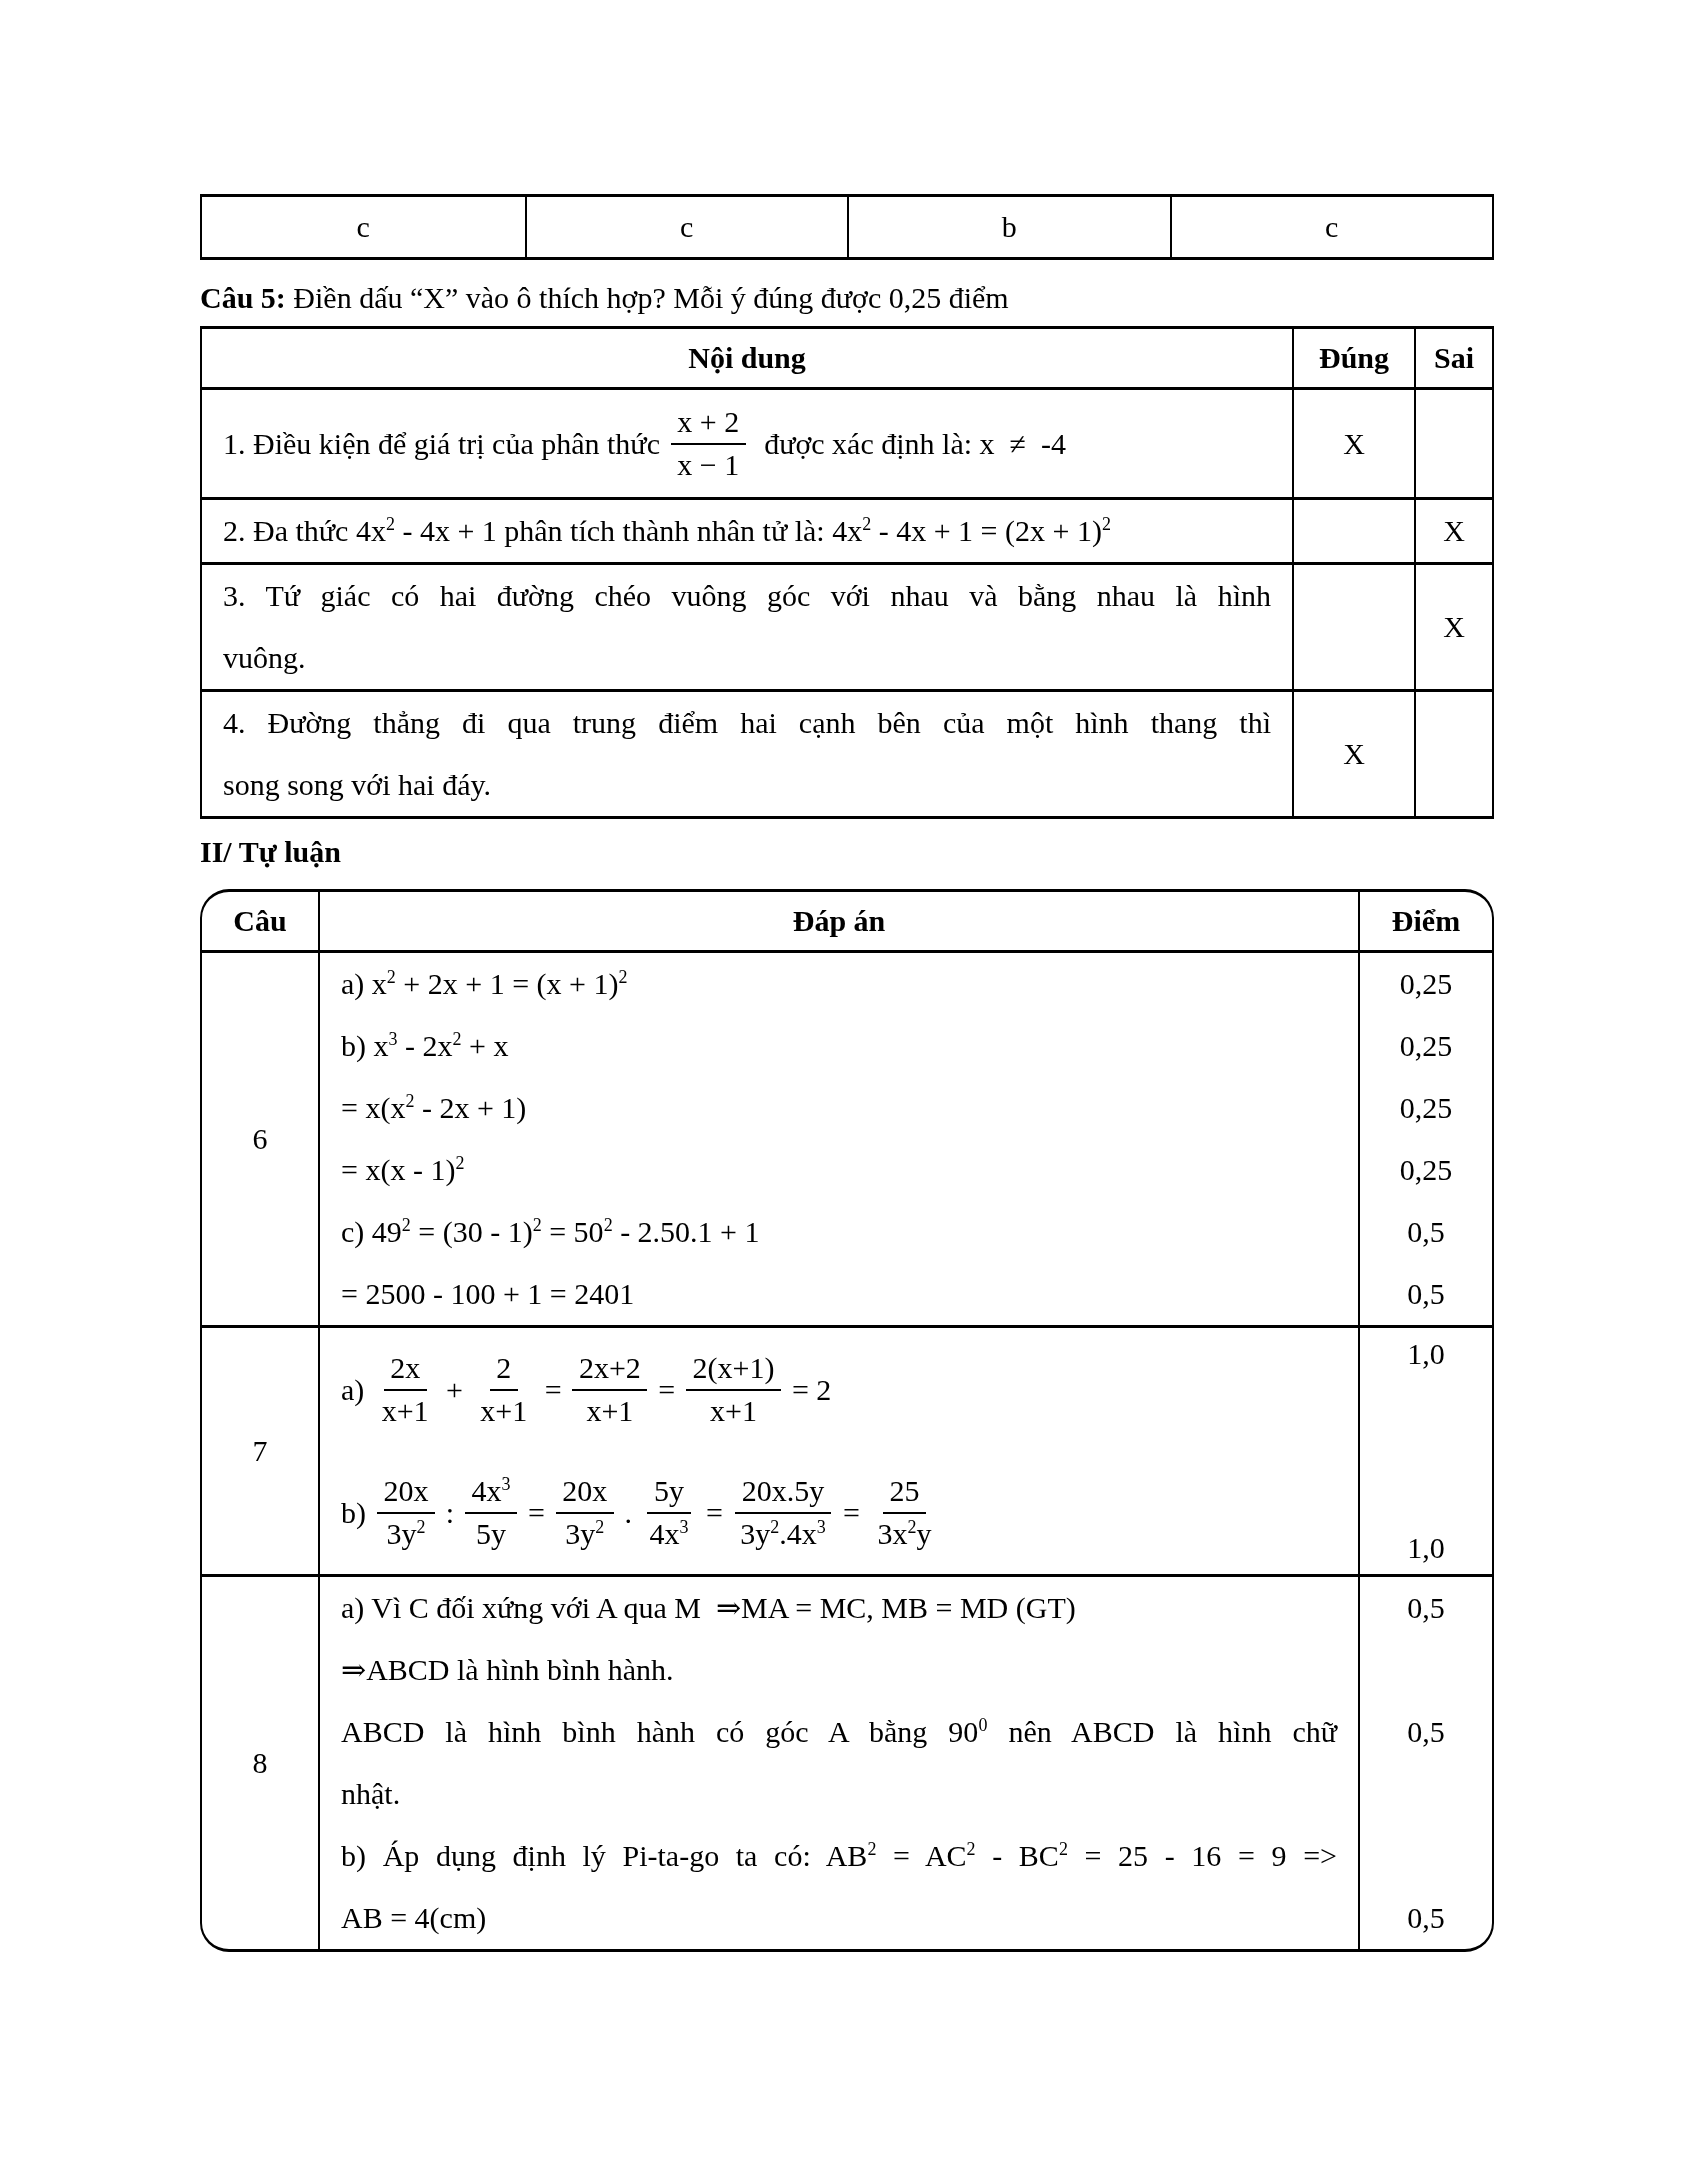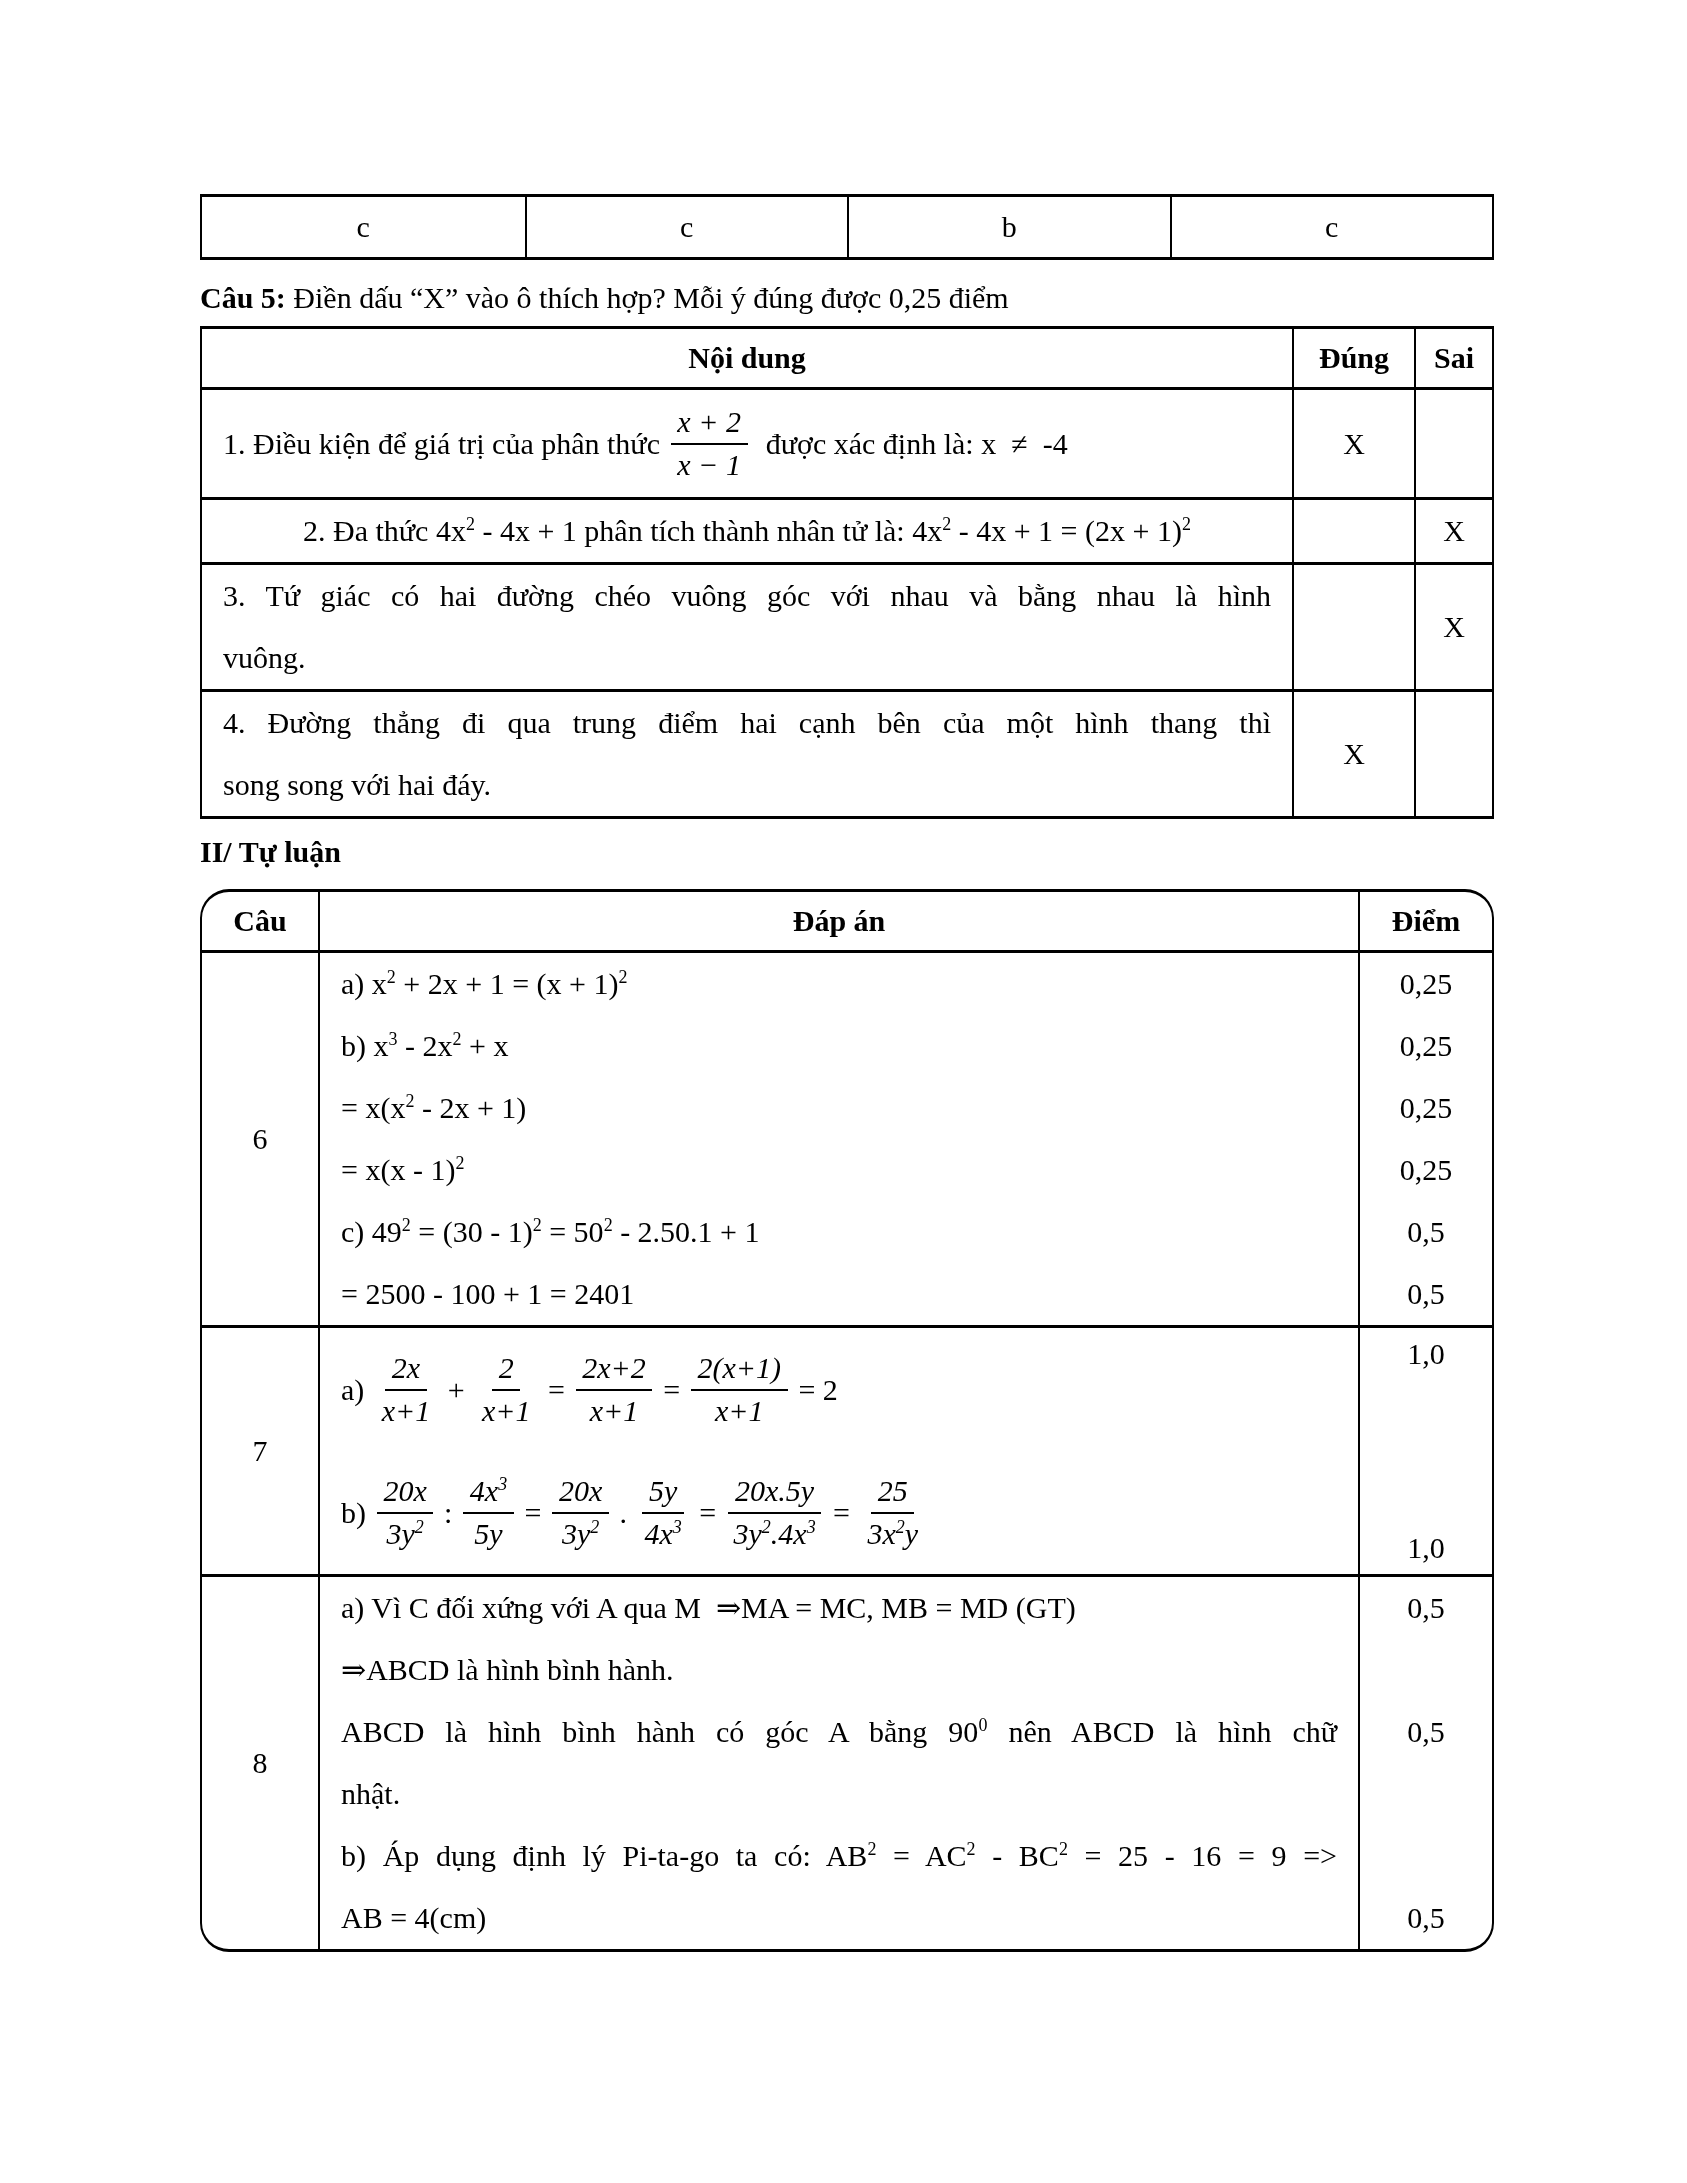--- a/index.html
+++ b/index.html
@@ -40,21 +40,21 @@
   .line.stretch{
     white-space:normal;text-align:justify;text-align-last:justify;
     -moz-text-align-last:justify;
   }
   .line.tall{display:flex;align-items:center;min-height:123px;line-height:1.18;white-space:pre;}
   .t1 .line.tall{min-height:107px;}
 
   
   .frac{
     display:inline-flex;flex-direction:column;align-items:center;
-    text-align:center;font-style:italic;line-height:1.15;margin:0 3.3px;
+    text-align:center;line-height:1.15;margin:0 3.3px;
     vertical-align:middle;white-space:pre;
   }
   .frac .num{padding:1.3px 6.6px 3.3px;border-bottom:2.6px solid #000;}
   .frac .den{padding:3.3px 6.6px 1.3px;}
 
   sup{font-size:60%;line-height:0;}
 
   
   .cau5-head{margin:17px 0 8px;line-height:41px;}
   .sec2{margin:12px 0 17px;line-height:41px;font-weight:bold;}
@@ -75,21 +75,21 @@
 
   <div class="tbl t1" id="t1">
     <div class="cell th">Nội dung</div>
     <div class="cell th bl">Đúng</div>
     <div class="cell th bl">Sai</div>
   <div class="cell text bt" style="grid-area: 2 / 1;">
         <div class="line tall"><span>1. Điều kiện để giá trị của phân thức </span><div class="frac"><div class="num"><span>x + 2</span></div><div class="den"><span>x − 1</span></div></div><span>  được xác định là: x  ≠  -4</span></div>
       </div>
       <div class="cell mark bl bt" style="grid-area: 2 / 2;">X</div>
       <div class="cell mark bl bt" style="grid-area: 2 / 3;"></div>
-      <div class="cell text bt" style="grid-area: 3 / 1; text-align: center;">
+      <div class="cell text bt" style="grid-area: 3 / 1;">
         <div class="line"><span>2. Đa thức 4x</span><sup>2</sup><span> - 4x + 1 phân tích thành nhân tử là: 4x</span><sup>2</sup><span> - 4x + 1 = (2x + 1)</span><sup>2</sup></div>
       </div>
       <div class="cell mark bl bt" style="grid-area: 3 / 2;"></div>
       <div class="cell mark bl bt" style="grid-area: 3 / 3;">X</div>
       <div class="cell text bt" style="grid-area: 4 / 1;">
         <div class="line stretch"><span>3. Tứ giác có hai đường chéo vuông góc với nhau và bằng nhau là hình</span></div>
         <div class="line"><span>vuông.</span></div>
       </div>
       <div class="cell mark bl bt" style="grid-area: 4 / 2;"></div>
       <div class="cell mark bl bt" style="grid-area: 4 / 3;">X</div>

